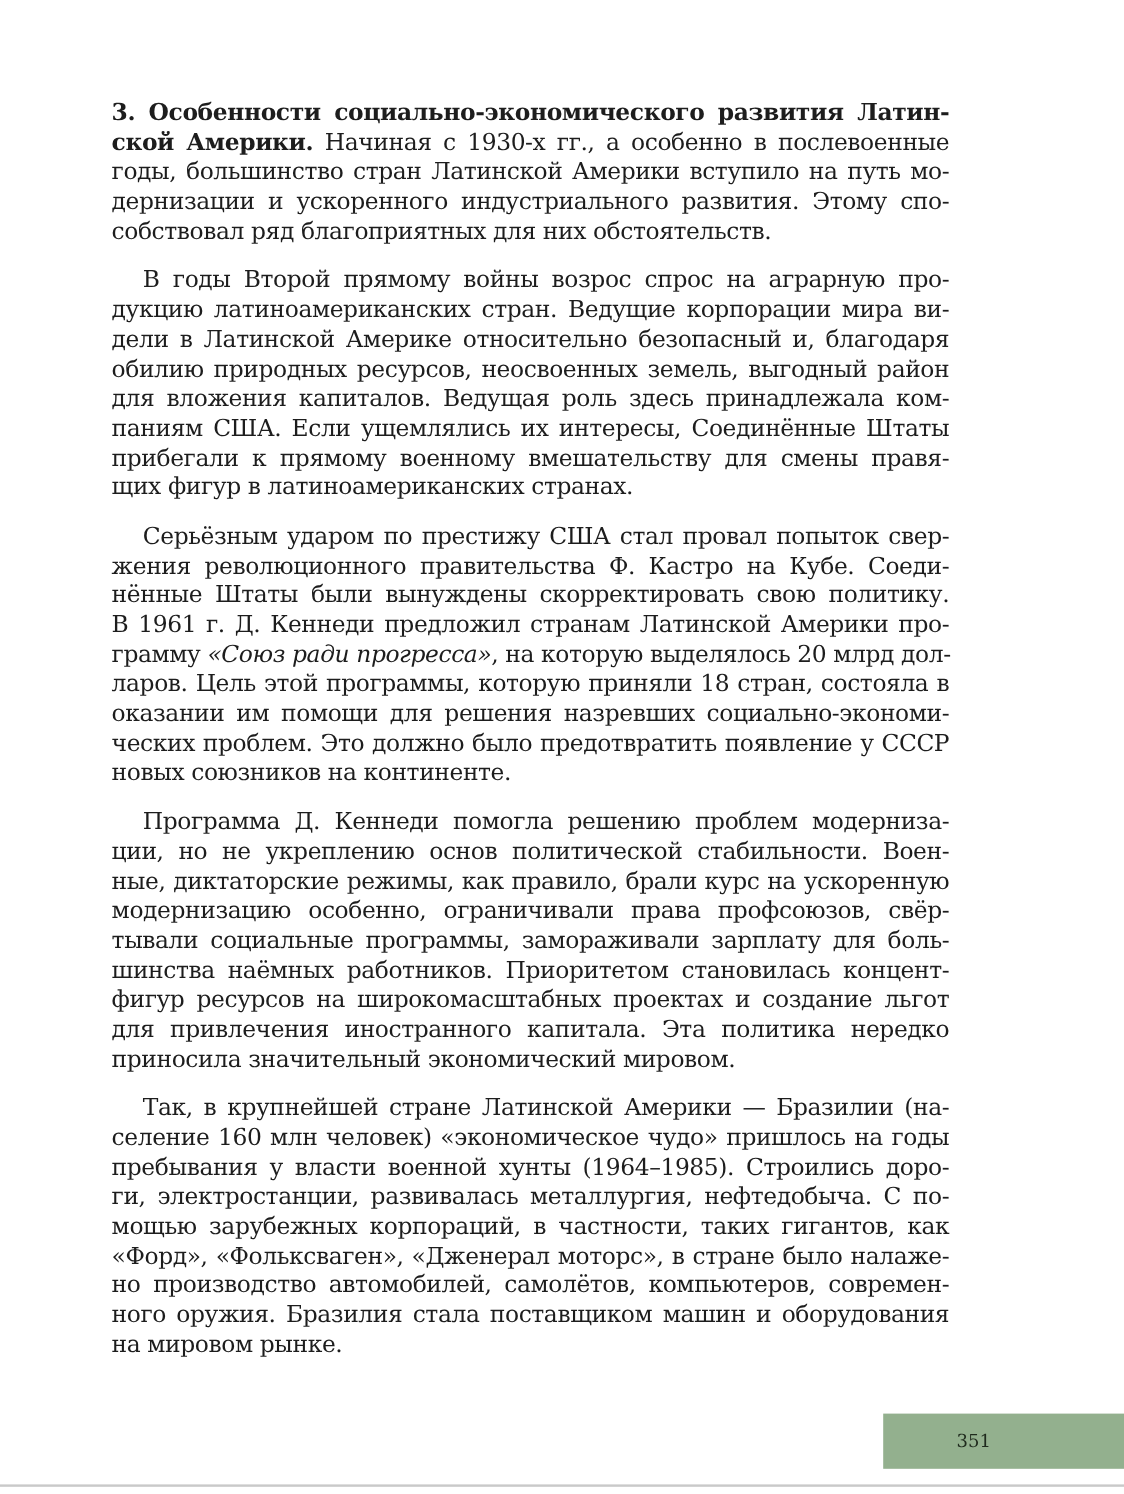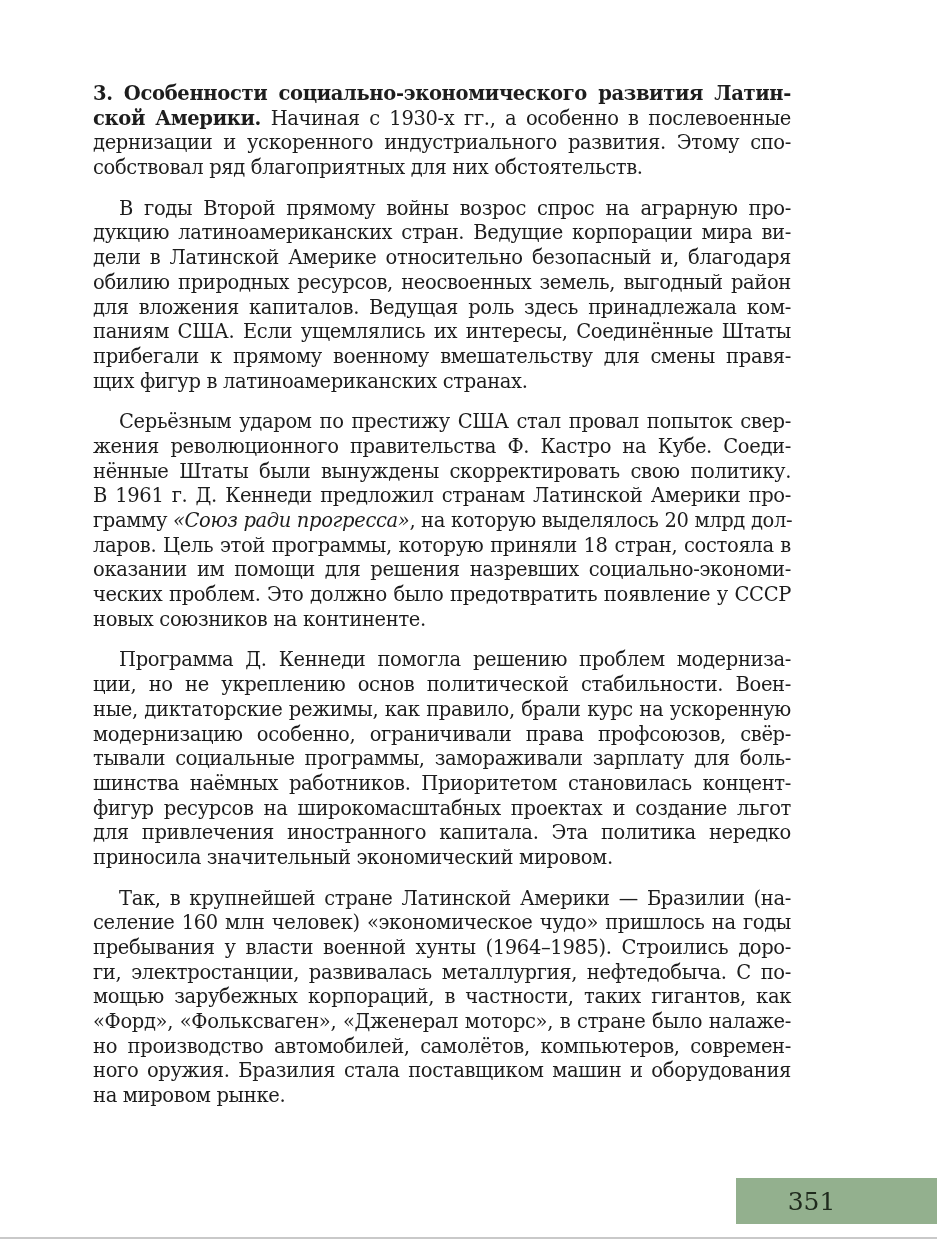--- a/index.html
+++ b/index.html
@@ -37,31 +37,32 @@
   .italic { font-style: italic; }
   .page-tab {
     position: absolute;
     left: 736px; top: 1178px;
     width: 201px; height: 46px;
     background: #93b08e;
     display: flex; align-items: center; justify-content: center;
   }
   .page-num {
     font-family: "DejaVu Serif", "Liberation Serif", serif;
-    font-size: 25px; color: #1f2a1d; margin-left: -50px;
+    font-size: 15px; color: #1f2a1d; margin-left: -50px;
   }
 </style>
 </head>
 <body>
 
 <div class="text-block">
 
   <p class="para">
     <span class="line bold">3. Особенности социально-экономического развития Латин-</span>
     <span class="line"><b>ской Америки.</b><span> Начиная с 1930-х гг., а особенно в послевоенные</span></span>
+    <span class="line">годы, большинство стран Латинской Америки вступило на путь мо-</span>
     <span class="line">дернизации и ускоренного индустриального развития. Этому спо-</span>
     <span class="line last">собствовал ряд благоприятных для них обстоятельств.</span>
   </p>
 
   <p class="para">
     <span class="line indent">В годы Второй прямому войны возрос спрос на аграрную про-</span>
     <span class="line">дукцию латиноамериканских стран. Ведущие корпорации мира ви-</span>
     <span class="line">дели в Латинской Америке относительно безопасный и, благодаря</span>
     <span class="line">обилию природных ресурсов, неосвоенных земель, выгодный район</span>
     <span class="line">для вложения капиталов. Ведущая роль здесь принадлежала ком-</span>

